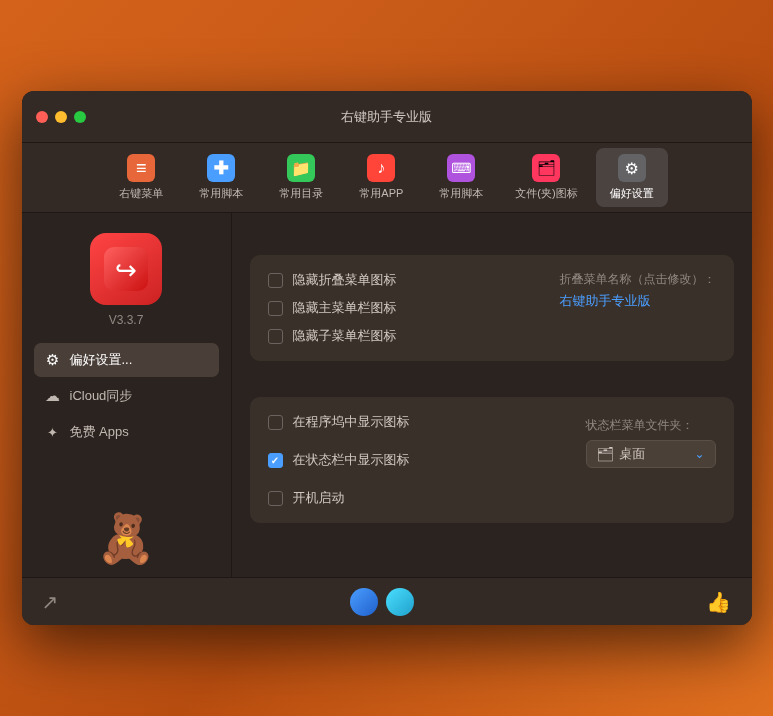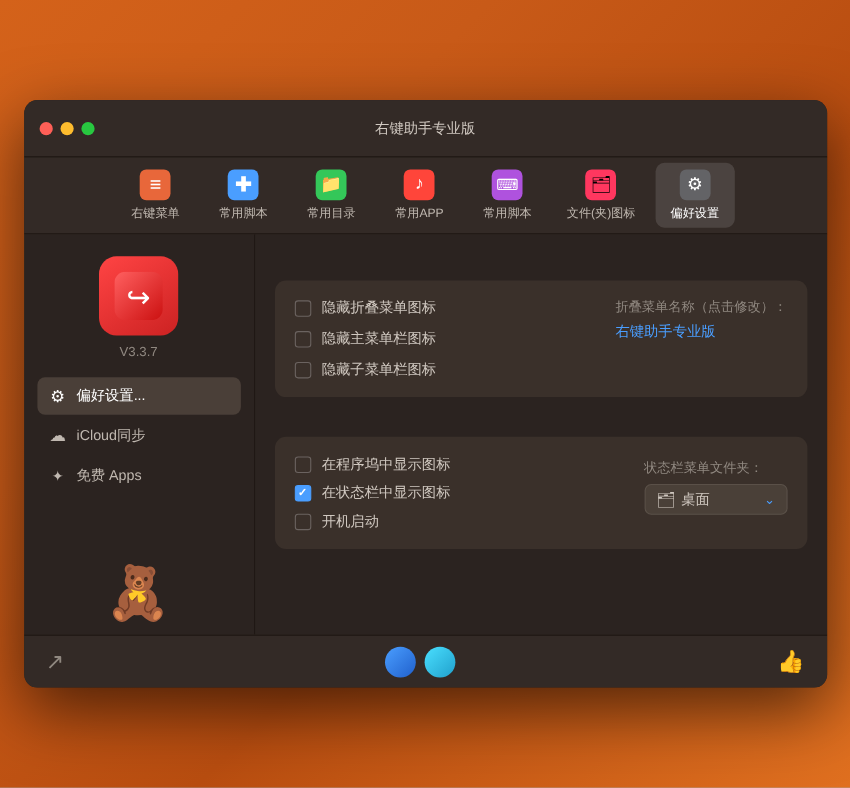--- a/index.html
+++ b/index.html
@@ -423,21 +423,21 @@
           </div>
           <div class="panel-right">
             <span class="panel-right-label">折叠菜单名称（点击修改）：</span>
             <span class="panel-right-value" style="cursor:pointer;">右键助手专业版</span>
           </div>
         </div>
       </div>
 
       <div class="settings-panel">
         <div style="display:flex; align-items:flex-start; width:100%; gap:8px;">
-          <div style="display:flex; flex-direction:column; gap:8px; flex:1;">
+          <div style="display:flex; flex-direction:column; gap:20px; flex:1;">
             <div class="settings-row">
               <div class="checkbox"></div>
               <span class="settings-label">在程序坞中显示图标</span>
             </div>
             <div class="settings-row">
               <div class="checkbox checked"></div>
               <span class="settings-label">在状态栏中显示图标</span>
             </div>
             <div class="settings-row">
               <div class="checkbox"></div>

